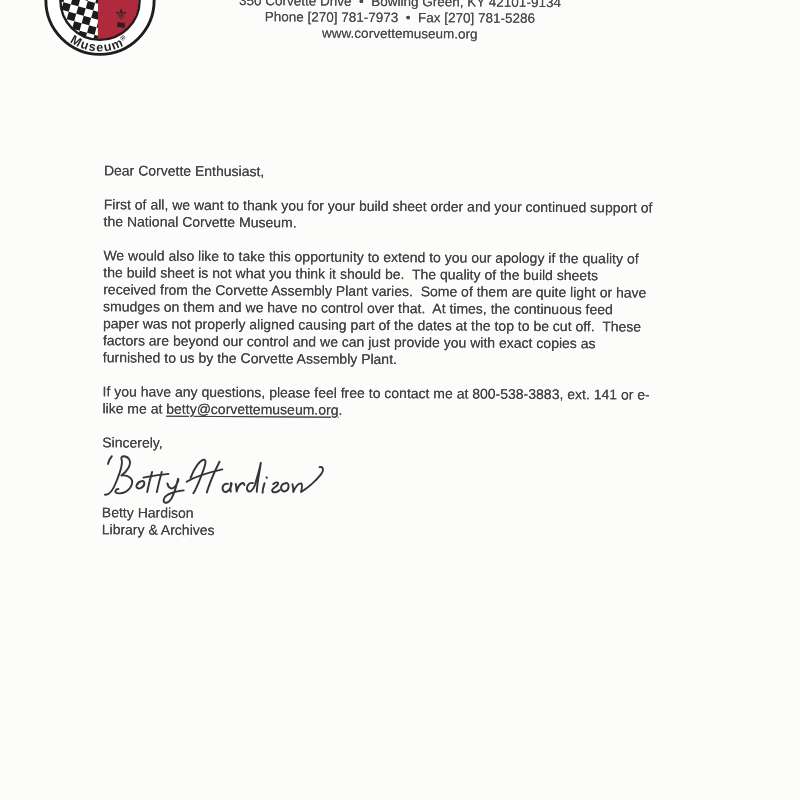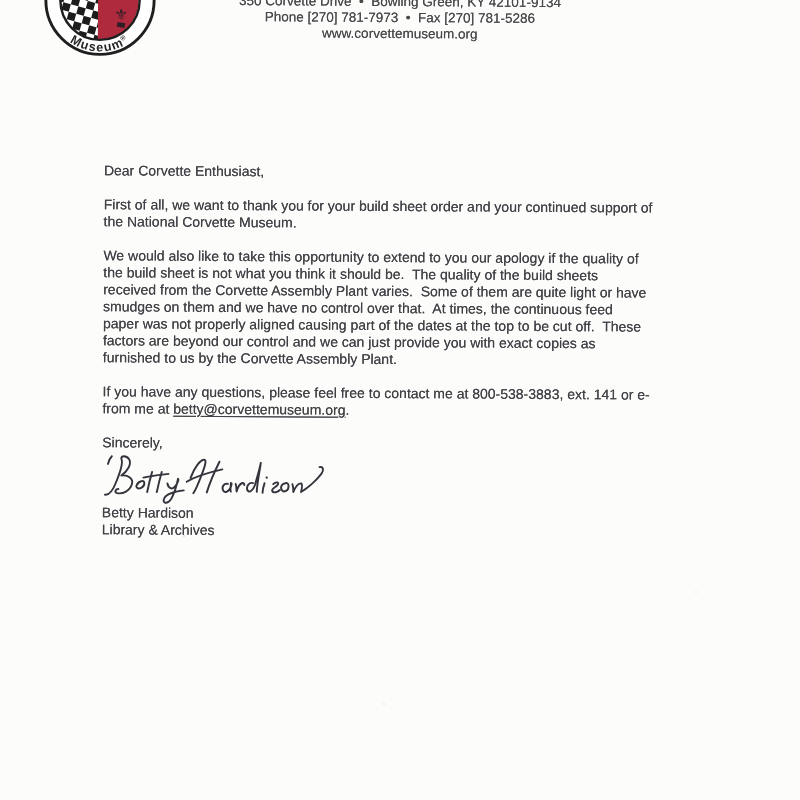--- a/index.html
+++ b/index.html
@@ -129,21 +129,21 @@
         <div class="line">the build sheet is not what you think it should be.  The quality of the build sheets</div>
         <div class="line">received from the Corvette Assembly Plant varies.  Some of them are quite light or have</div>
         <div class="line">smudges on them and we have no control over that.  At times, the continuous feed</div>
         <div class="line">paper was not properly aligned causing part of the dates at the top to be cut off.  These</div>
         <div class="line">factors are beyond our control and we can just provide you with exact copies as</div>
         <div class="line">furnished to us by the Corvette Assembly Plant.</div>
       </div>
 
       <div class="para">
         <div class="line">If you have any questions, please feel free to contact me at 800-538-3883, ext. 141 or e-</div>
-        <div class="line"><span>from me at </span><span class="email">betty@corvettemuseum.org</span><span>.</span></div>
+        <div class="line"><span>like me at </span><span class="email">betty@corvettemuseum.org</span><span>.</span></div>
       </div>
 
       <div class="line closing">Sincerely,</div>
 
       <div class="sig-block">
         <svg class="signature" viewBox="0 0 240 52" aria-label="Betty Hardison">
           <g fill="none" stroke="#34343c" stroke-width="2" stroke-linecap="round" stroke-linejoin="round">
 
             <path d="M6 10 C7 6 8 4 10 2"></path>
 

